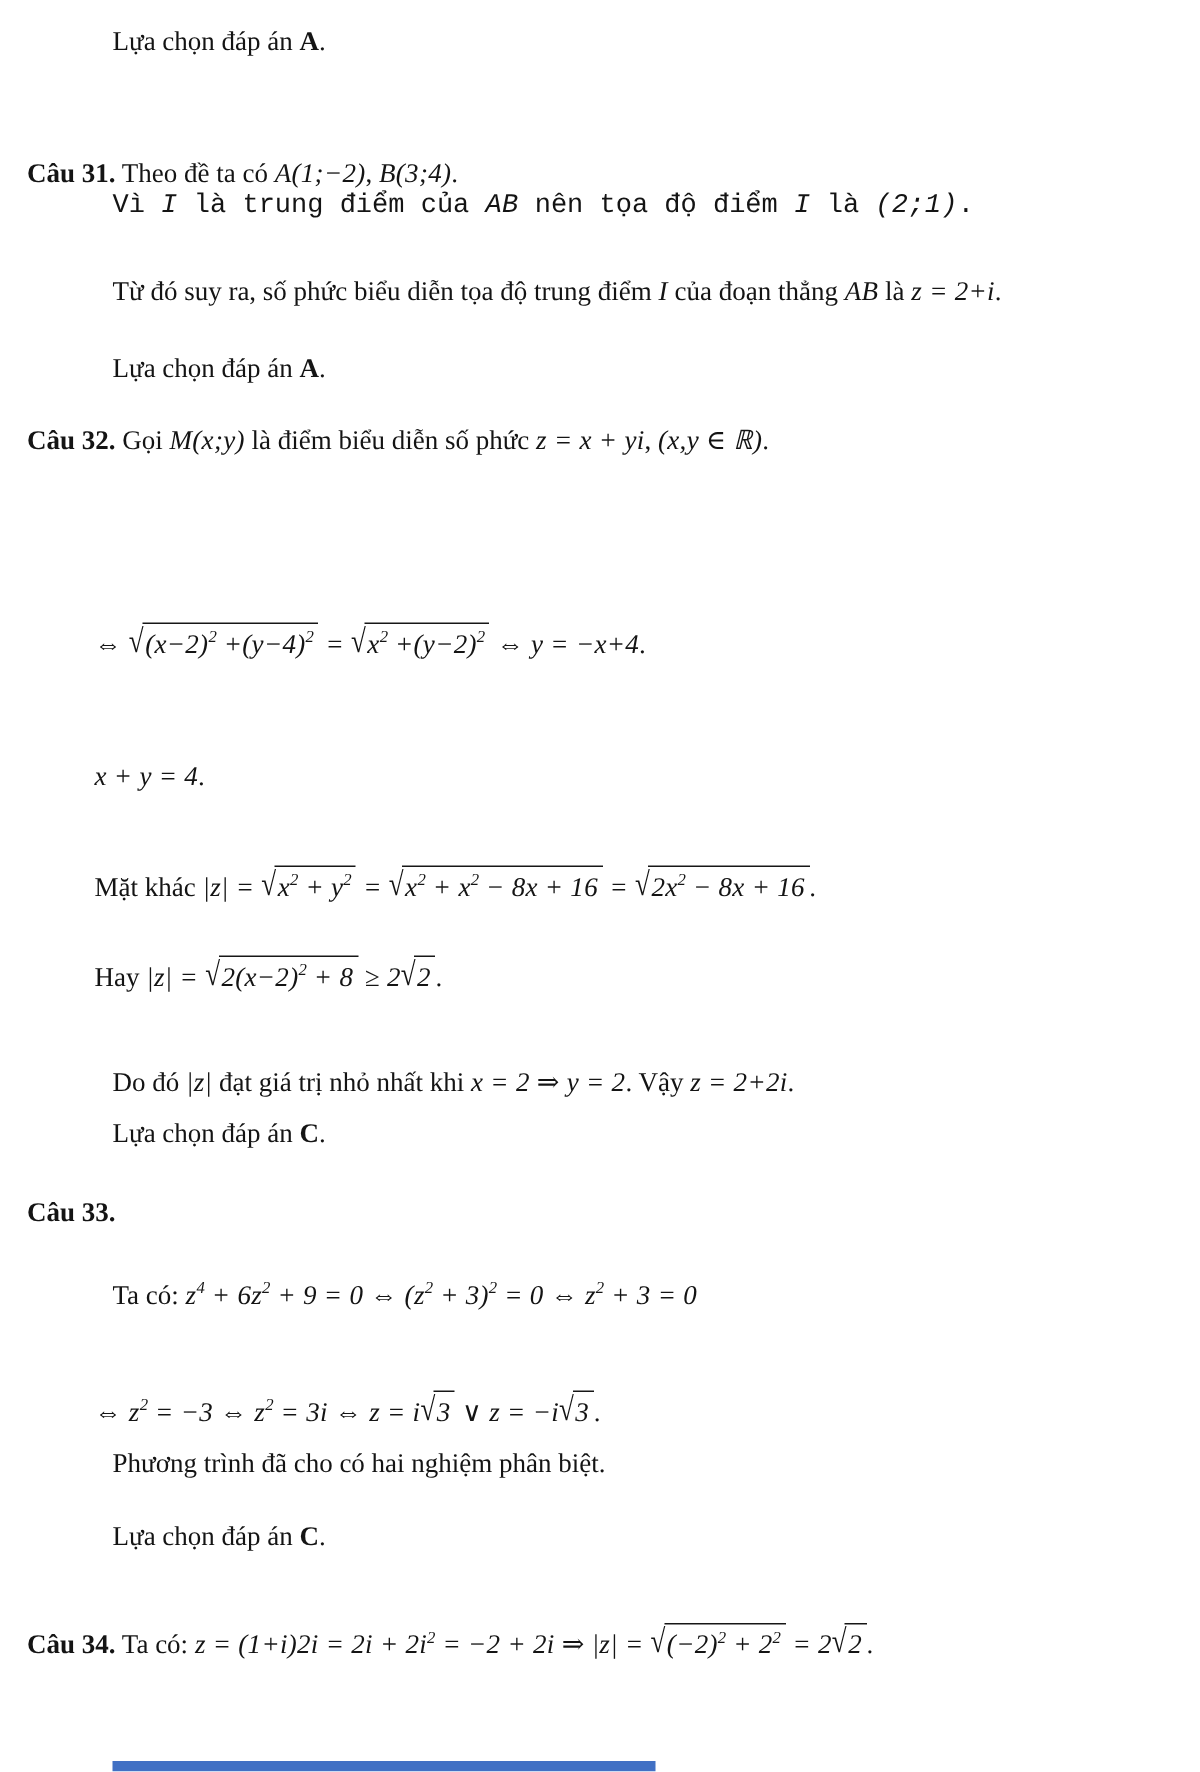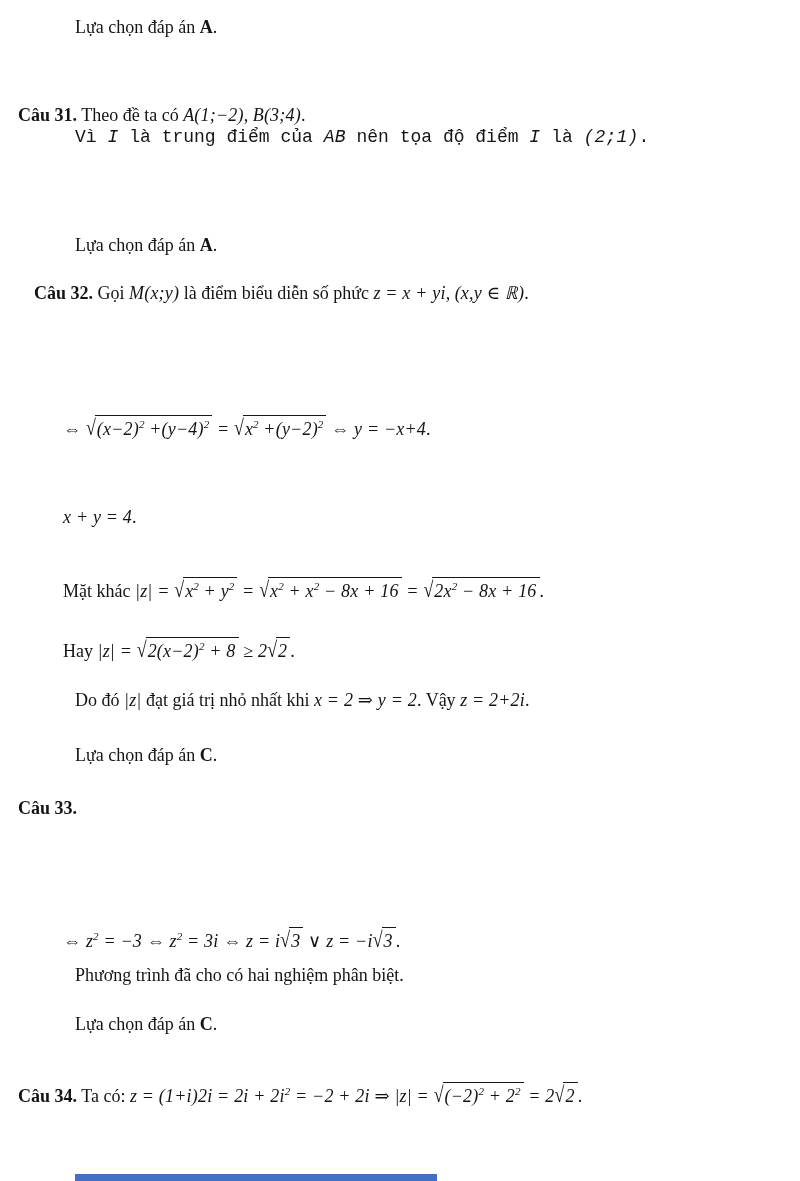--- a/index.html
+++ b/index.html
@@ -22,29 +22,31 @@
   .rdc{display:inline-block;border-top:1.4px solid #161616;padding:0 3px 0 2px;margin-top:19px;}
   .cutbar{position:absolute;left:75px;bottom:0;width:362px;height:7px;}
 </style>
 </head>
 <body style="background: rgb(255, 255, 255); color: rgb(20, 20, 20);">
 
 <main class="page">
   <p class="line" style="left:75px;top:14px;"><span class="rm">Lựa chọn đáp án </span><span class="bd">A</span><span class="rm">.</span></p>
   <p class="line" style="left:18px;top:62px;margin-top:40px;"><span class="bd">Câu 31.</span><span class="rm"> Theo đề ta có </span><span class="mt">A(1;−2)</span><span class="rm">, </span><span class="mt">B(3;4)</span><span class="rm">.</span></p>
   <p class="line" style="left:75px;top:124px;font-family:Liberation Mono, monospace;"><span class="rm">Vì </span><span class="mt">I</span><span class="rm"> là trung điểm của </span><span class="mt">AB</span><span class="rm"> nên tọa độ điểm </span><span class="mt">I</span><span class="rm"> là </span><span class="mt">(2;1)</span><span class="rm">.</span></p>
+  <p class="line" style="left:75px;top:181px;"><span class="rm">Từ đó suy ra, số phức biểu diễn tọa độ trung điểm </span><span class="mt">I</span><span class="rm"> của đoạn thẳng </span><span class="mt">AB</span><span class="rm"> là </span><span class="mt">z = 2+i</span><span class="rm">.</span></p>
   <p class="line" style="left:75px;top:232px;"><span class="rm">Lựa chọn đáp án </span><span class="bd">A</span><span class="rm">.</span></p>
-  <p class="line" style="left:34px;top:280px;text-align:center;"><span class="bd">Câu 32.</span><span class="rm"> Gọi </span><span class="mt">M(x;y)</span><span class="rm"> là điểm biểu diễn số phức </span><span class="mt">z = x + yi</span><span class="rm">, </span><span class="mt">(x,y ∈ ℝ)</span><span class="rm">.</span></p>
+  <p class="line" style="left:18px;top:280px;text-align:center;"><span class="bd">Câu 32.</span><span class="rm"> Gọi </span><span class="mt">M(x;y)</span><span class="rm"> là điểm biểu diễn số phức </span><span class="mt">z = x + yi</span><span class="rm">, </span><span class="mt">(x,y ∈ ℝ)</span><span class="rm">.</span></p>
   <p class="line" style="left:63px;top:396px;"><span class="mt">⇔ </span><span class="sqrt"><span class="rad">√</span><span class="rdc"><span class="mt">(x−2)</span><sup class="sp">2</sup><span class="mt"> +(y−4)</span><sup class="sp">2</sup></span></span><span class="mt"> = </span><span class="sqrt"><span class="rad">√</span><span class="rdc"><span class="mt">x</span><sup class="sp">2</sup><span class="mt"> +(y−2)</span><sup class="sp">2</sup></span></span><span class="mt"> ⇔ y = −x+4</span><span class="rm">.</span></p>
   <p class="line" style="left:63px;top:504px;"><span class="mt">x + y = 4</span><span class="rm">.</span></p>
   <p class="line" style="left:63px;top:558px;"><span class="rm">Mặt khác </span><span class="mt">|z| = </span><span class="sqrt"><span class="rad">√</span><span class="rdc"><span class="mt">x</span><sup class="sp">2</sup><span class="mt"> + y</span><sup class="sp">2</sup></span></span><span class="mt"> = </span><span class="sqrt"><span class="rad">√</span><span class="rdc"><span class="mt">x</span><sup class="sp">2</sup><span class="mt"> + x</span><sup class="sp">2</sup><span class="mt"> − 8x + 16</span></span></span><span class="mt"> = </span><span class="sqrt"><span class="rad">√</span><span class="rdc"><span class="mt">2x</span><sup class="sp">2</sup><span class="mt"> − 8x + 16</span></span></span><span class="rm">.</span></p>
   <p class="line" style="left:63px;top:618px;"><span class="rm">Hay </span><span class="mt">|z| = </span><span class="sqrt"><span class="rad">√</span><span class="rdc"><span class="mt">2(x−2)</span><sup class="sp">2</sup><span class="mt"> + 8</span></span></span><span class="mt"> ≥ 2</span><span class="sqrt"><span class="rad">√</span><span class="rdc"><span class="mt">2</span></span></span><span class="rm">.</span></p>
-  <p class="line" style="left:75px;top:687px;"><span class="rm">Do đó </span><span class="mt">|z|</span><span class="rm"> đạt giá trị nhỏ nhất khi </span><span class="mt">x = 2 ⇒ y = 2</span><span class="rm">. Vậy </span><span class="mt">z = 2+2i</span><span class="rm">.</span></p>
+  <p class="line" style="left:75px;top:708px;"><span class="rm">Do đó </span><span class="mt">|z|</span><span class="rm"> đạt giá trị nhỏ nhất khi </span><span class="mt">x = 2 ⇒ y = 2</span><span class="rm">. Vậy </span><span class="mt">z = 2+2i</span><span class="rm">.</span></p>
   <p class="line" style="left:75px;top:742px;"><span class="rm">Lựa chọn đáp án </span><span class="bd">C</span><span class="rm">.</span></p>
   <p class="line" style="left:18px;top:795px;"><span class="bd">Câu 33.</span></p>
+  <p class="line" style="left:75px;top:850px;"><span class="rm">Ta có: </span><span class="mt">z</span><sup class="sp">4</sup><span class="mt"> + 6z</span><sup class="sp">2</sup><span class="mt"> + 9 = 0 ⇔ (z</span><sup class="sp">2</sup><span class="mt"> + 3)</span><sup class="sp">2</sup><span class="mt"> = 0 ⇔ z</span><sup class="sp">2</sup><span class="mt"> + 3 = 0</span></p>
   <p class="line" style="left:63px;top:908px;"><span class="mt">⇔ z</span><sup class="sp">2</sup><span class="mt"> = −3 ⇔ z</span><sup class="sp">2</sup><span class="mt"> = 3i ⇔ z = i</span><span class="sqrt"><span class="rad">√</span><span class="rdc"><span class="mt">3</span></span></span><span class="mt"> ∨ z = −i</span><span class="sqrt"><span class="rad">√</span><span class="rdc"><span class="mt">3</span></span></span><span class="rm">.</span></p>
   <p class="line" style="left:75px;top:962px;"><span class="rm">Phương trình đã cho có hai nghiệm phân biệt.</span></p>
   <p class="line" style="left:75px;top:1011px;"><span class="rm">Lựa chọn đáp án </span><span class="bd">C</span><span class="rm">.</span></p>
   <p class="line" style="left:18px;top:1063px;"><span class="bd">Câu 34.</span><span class="rm"> Ta có: </span><span class="mt">z = (1+i)2i = 2i + 2i</span><sup class="sp">2</sup><span class="mt"> = −2 + 2i ⇒ |z| = </span><span class="sqrt"><span class="rad">√</span><span class="rdc"><span class="mt">(−2)</span><sup class="sp">2</sup><span class="mt"> + 2</span><sup class="sp">2</sup></span></span><span class="mt"> = 2</span><span class="sqrt"><span class="rad">√</span><span class="rdc"><span class="mt">2</span></span></span><span class="rm">.</span></p>
   <p class="line" style="left:75px;top:1190px;"><span class="rm">Lựa chọn đáp án </span><span class="bd">D</span><span class="rm">.</span></p>
 
   <div class="cutbar" style="background: rgb(65, 112, 196);"></div>
 </main>
 
 </body></html>

